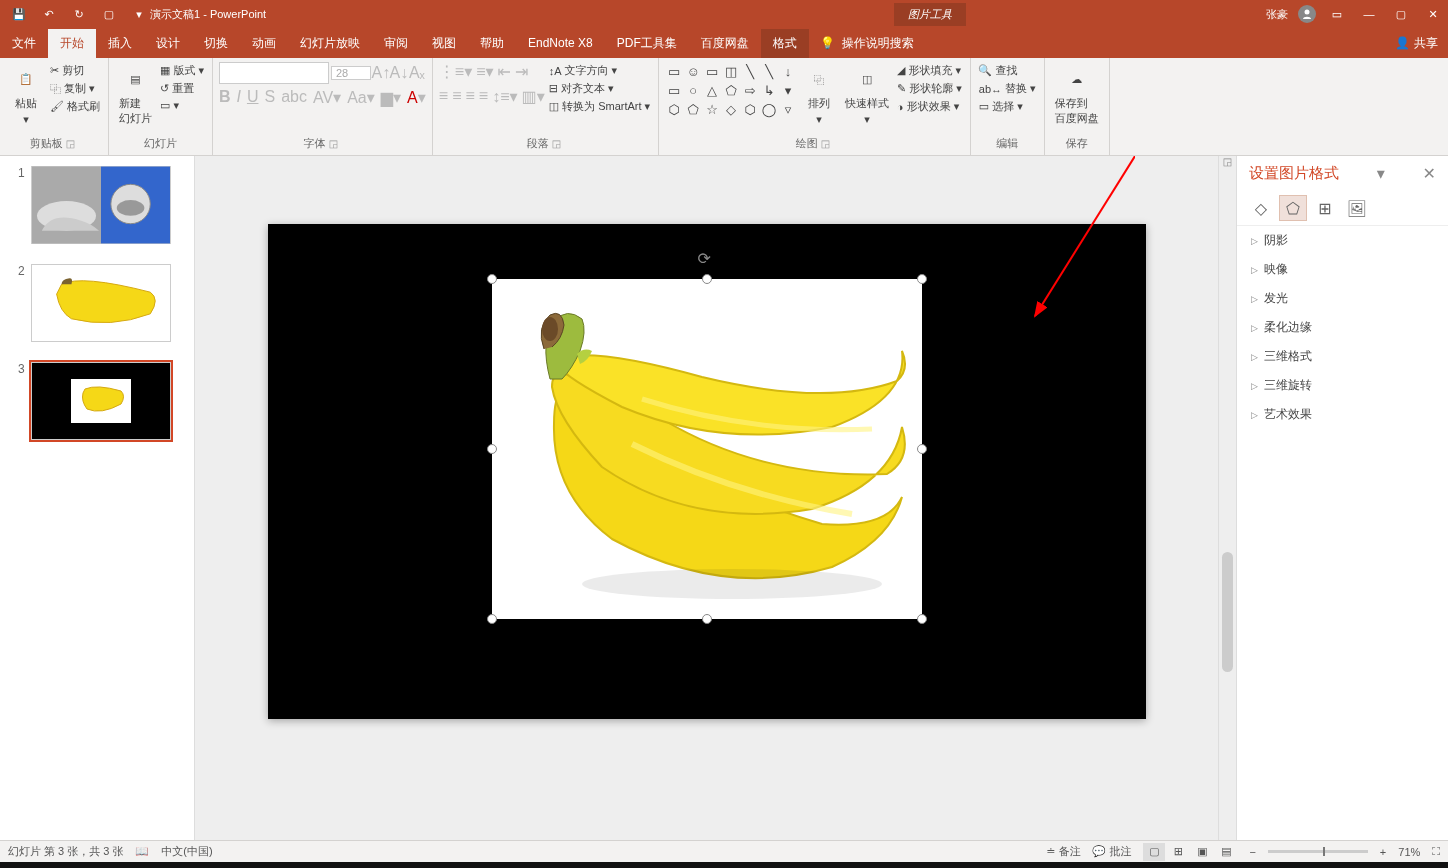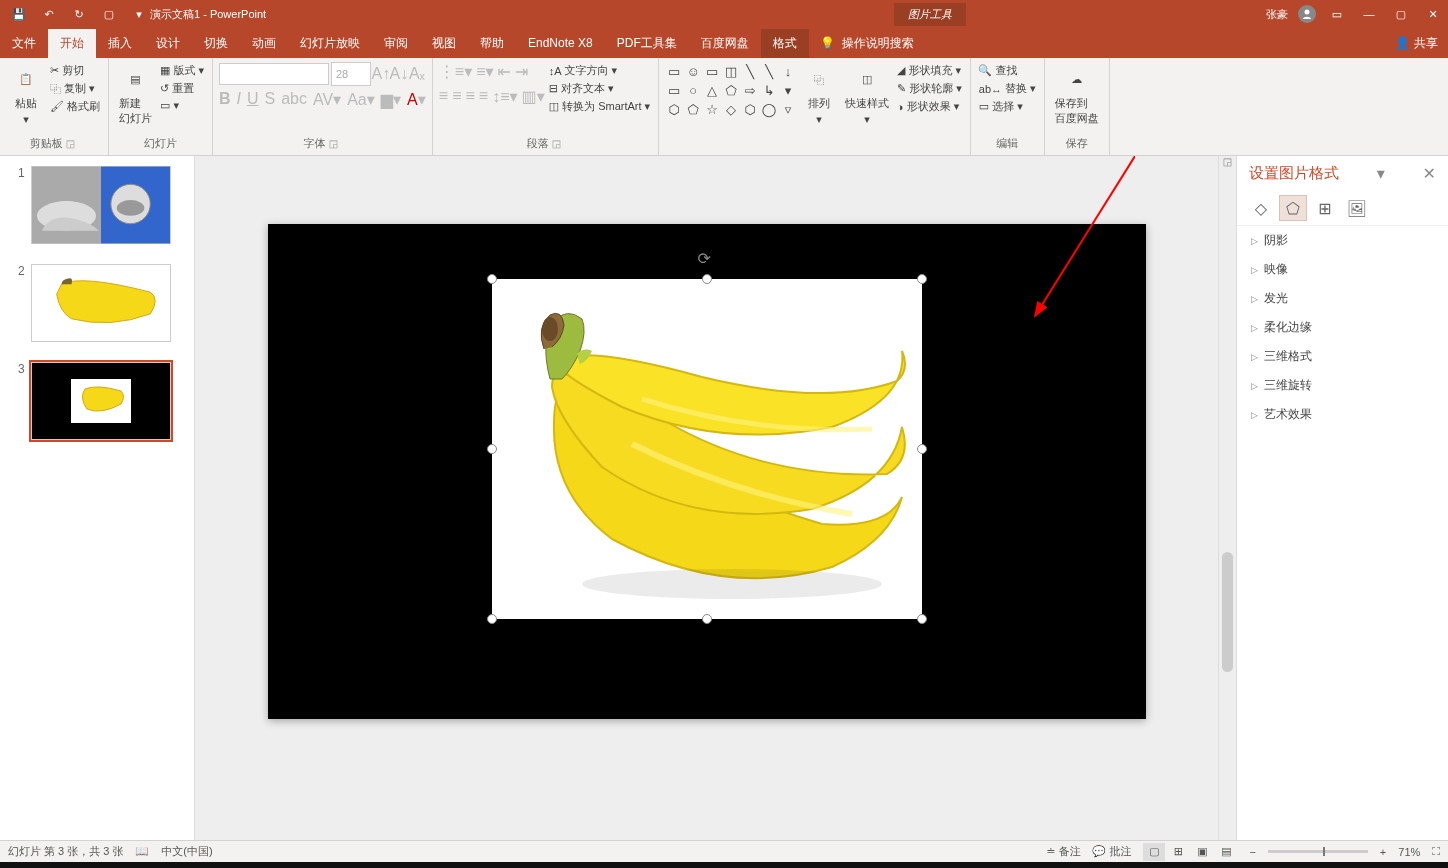--- a/index.html
+++ b/index.html
@@ -24,21 +24,21 @@
 .ribbon-group { border-right: 1px solid #D4D2D0; padding: 2px 4px; display: flex; flex-direction: column; justify-content: space-between; }
 .ribbon-group-label { font-size: 11px; color: #666; text-align: center; padding: 2px; }
 .ribbon-group-content { flex: 1; display: flex; align-items: flex-start; gap: 2px; padding: 2px; }
 .ribbon-btn-big { display: flex; flex-direction: column; align-items: center; gap: 2px; font-size: 11px; color: #444; padding: 2px 4px; min-width: 40px; }
 .ribbon-btn-small { display: flex; align-items: center; gap: 3px; font-size: 11px; color: #444; padding: 1px 2px; }
 .ribbon-vert { display: flex; flex-direction: column; gap: 1px; }
 .ribbon-icon { width: 16px; height: 16px; display: inline-flex; align-items: center; justify-content: center; }
 .ribbon-icon-big { width: 30px; height: 30px; display: inline-flex; align-items: center; justify-content: center; }
 .disabled { color: #bbb; }
 .font-combo { width: 110px; height: 22px; border: 1px solid #ccc; background: #fff; font-size: 11px; padding: 0 4px; display: flex; align-items: center; color: #aaa; }
-.size-combo { width: 40px; height: 24px; border: 1px solid #ccc; background: #fff; font-size: 11px; padding: 0 4px; display: flex; align-items: center; color: #aaa; }
+.size-combo { width: 40px; height: 14px; border: 1px solid #ccc; background: #fff; font-size: 11px; padding: 0 4px; display: flex; align-items: center; color: #aaa; }
 .shape-gallery { display: grid; grid-template-columns: repeat(7, 18px); grid-template-rows: repeat(3, 18px); gap: 1px; }
 .shape-cell { width: 18px; height: 18px; display: flex; align-items: center; justify-content: center; color: #444; font-size: 13px; }
 .dialog-launcher { font-size: 10px; color: #999; text-align: right; padding-right: 3px; }
 
 .workspace { height: 684px; display: flex; background: #eee; }
 .thumb-panel { width: 195px; background: #fff; border-right: 1px solid #ddd; overflow-y: auto; }
 .thumb-item { display: flex; gap: 6px; padding: 10px 10px 10px 18px; position: relative; }
 .thumb-num { font-size: 12px; color: #666; }
 .thumb-img { width: 140px; height: 78px; border: 1px solid #ccc; background: #fff; display: flex; align-items: center; justify-content: center; position: relative; }
 .thumb-item.selected .thumb-img { outline: 2px solid #D24726; }
@@ -259,20 +259,21 @@
       <div class="ribbon-btn-big">
         <span class="ribbon-icon-big">◫</span>
         <span>快速样式</span>▾
       </div>
       <div class="ribbon-vert">
         <div class="ribbon-btn-small"><span>◢</span><span>形状填充</span> ▾</div>
         <div class="ribbon-btn-small"><span>✎</span><span>形状轮廓</span> ▾</div>
         <div class="ribbon-btn-small"><span>◑</span><span>形状效果</span> ▾</div>
       </div>
     </div>
+    <div class="ribbon-group-label"><span>绘图</span> <span class="dialog-launcher">◲</span></div>
   </div>
 
   <div class="ribbon-group">
     <div class="ribbon-group-content">
       <div class="ribbon-vert">
         <div class="ribbon-btn-small">
             <span>🔍</span>
             <span>查找</span>
           </div>
         <div class="ribbon-btn-small"><span>ab↔</span><span>替换</span> ▾</div>

